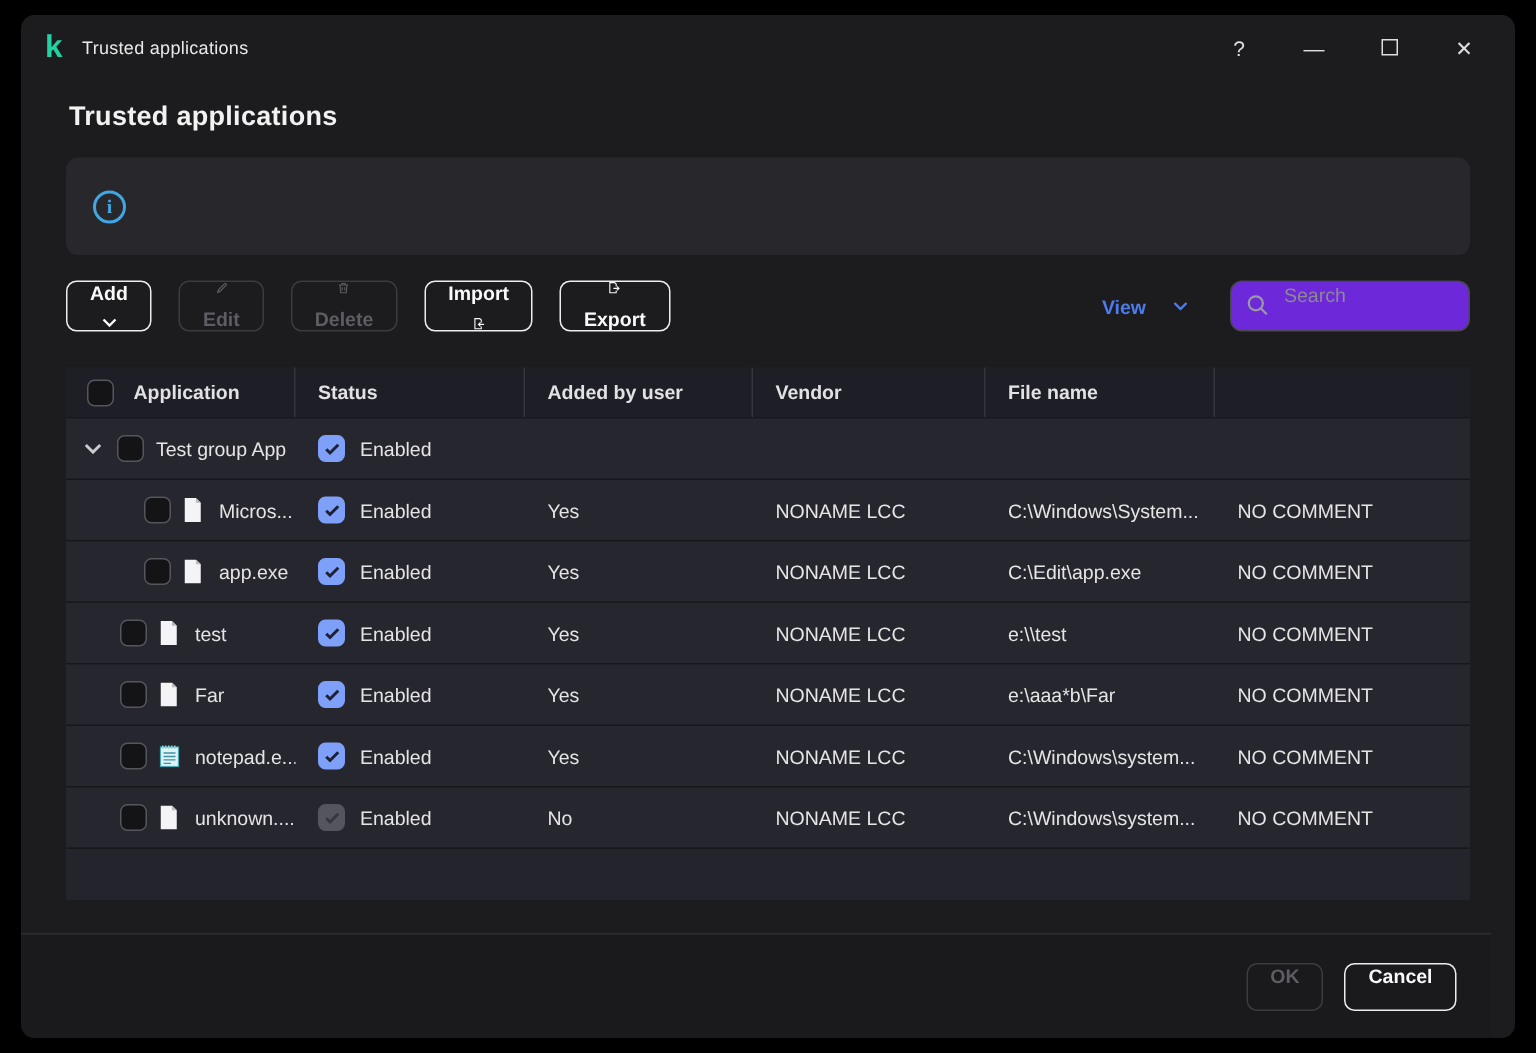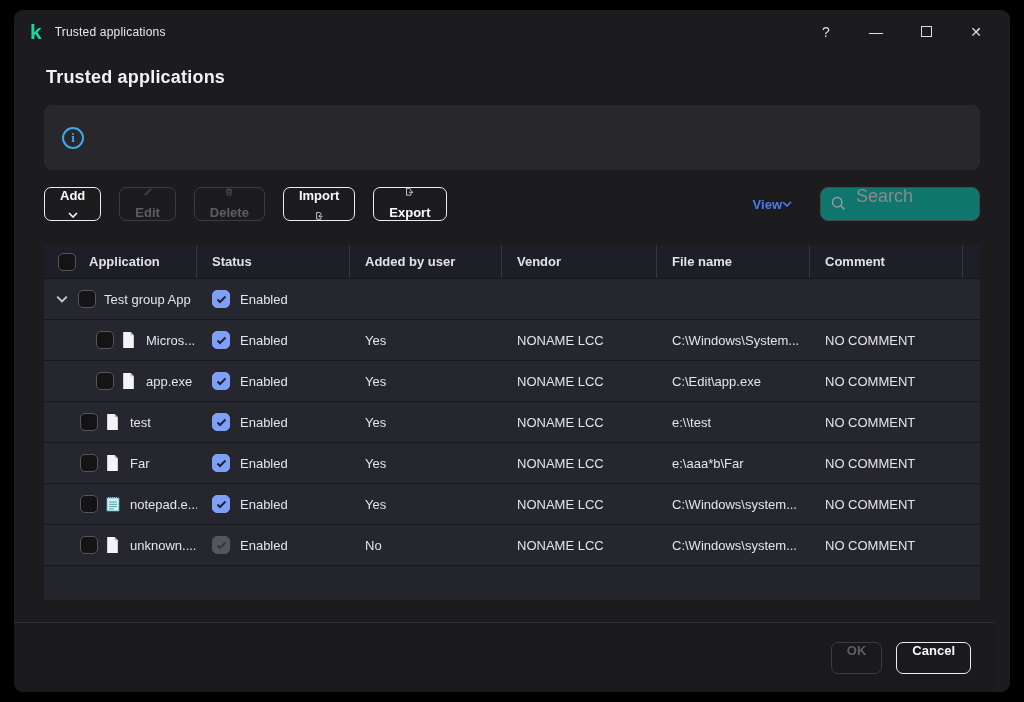--- a/index.html
+++ b/index.html
@@ -28,25 +28,25 @@
 
   
   .toolbar { margin:17px 30px 0; display:flex; align-items:center; gap:18px; }
   .btn { height:34px; border:1px solid #ededee; border-radius:7px; background:transparent;
          color:#fafafa; font-size:13px; font-weight:700; display:inline-flex; align-items:center;
          gap:9px; padding:0 15px; font-family:"Liberation Sans", sans-serif; cursor:pointer;flex-direction:column; }
   .btn.disabled { border-color:#3b3b40; color:#5d5d63; cursor:default; }
   .btn.disabled svg { stroke:#5d5d63; }
   .btn svg { stroke:#fafafa; }
   .chev { width:10px; height:6px; }
-  .view-group { margin-left:auto; display:flex; align-items:center; gap:0; color:#4d7cf0;
+  .view-group { margin-left:auto; display:flex; align-items:center; gap:18px; color:#4d7cf0;
                 font-size:13px; font-weight:700; cursor:pointer; }
   .search-wrap { position:relative; margin-left:10px; }
-  .search-input { width:160px; height:34px; background:#0f766e; border:1px solid #48484e;
-                  border-radius:8px; color:#e6e6e8; font-size:18px; padding:0 10px 16px 35px;
+  .search-input { width:160px; height:34px; background:#6d28d9; border:1px solid #48484e;
+                  border-radius:8px; color:#e6e6e8; font-size:13px; padding:0 10px 16px 35px;
                   font-family:"Liberation Sans", sans-serif; outline:none; }
   .search-input::placeholder { color:#8a8a90; }
   .search-icon { position:absolute; left:11px; top:9px; }
 
   
   .table { margin:24px 30px 0; }
   .grid-row { display:grid; grid-template-columns:153px 153px 152px 155px 153px 153px 17px; }
   .thead { background:#1e1e26; height:33px; }
   .thead .th { display:flex; align-items:center; color:#e2e2e5; font-size:13px; font-weight:700;
                padding-left:15px; border-right:1px solid #35353e; }
@@ -152,21 +152,20 @@
   <div class="table">
     <div class="grid-row thead">
       <div class="th">
         <span class="cb"></span>
         <span>Application</span>
       </div>
       <div class="th">Status</div>
       <div class="th">Added by user</div>
       <div class="th">Vendor</div>
       <div class="th">File name</div>
-      <div class="th">Comment</div>
       <div class="th"></div>
     </div>
 
     <div class="grid-row trow">
       <div class="td app">
         <span class="row-chevron">
             <svg width="12" height="8" viewBox="0 0 10 6" fill="none" stroke="#c9c9ce" stroke-width="1.6">
               <path d="M1 1 L5 5 L9 1"></path>
             </svg>
           </span>

